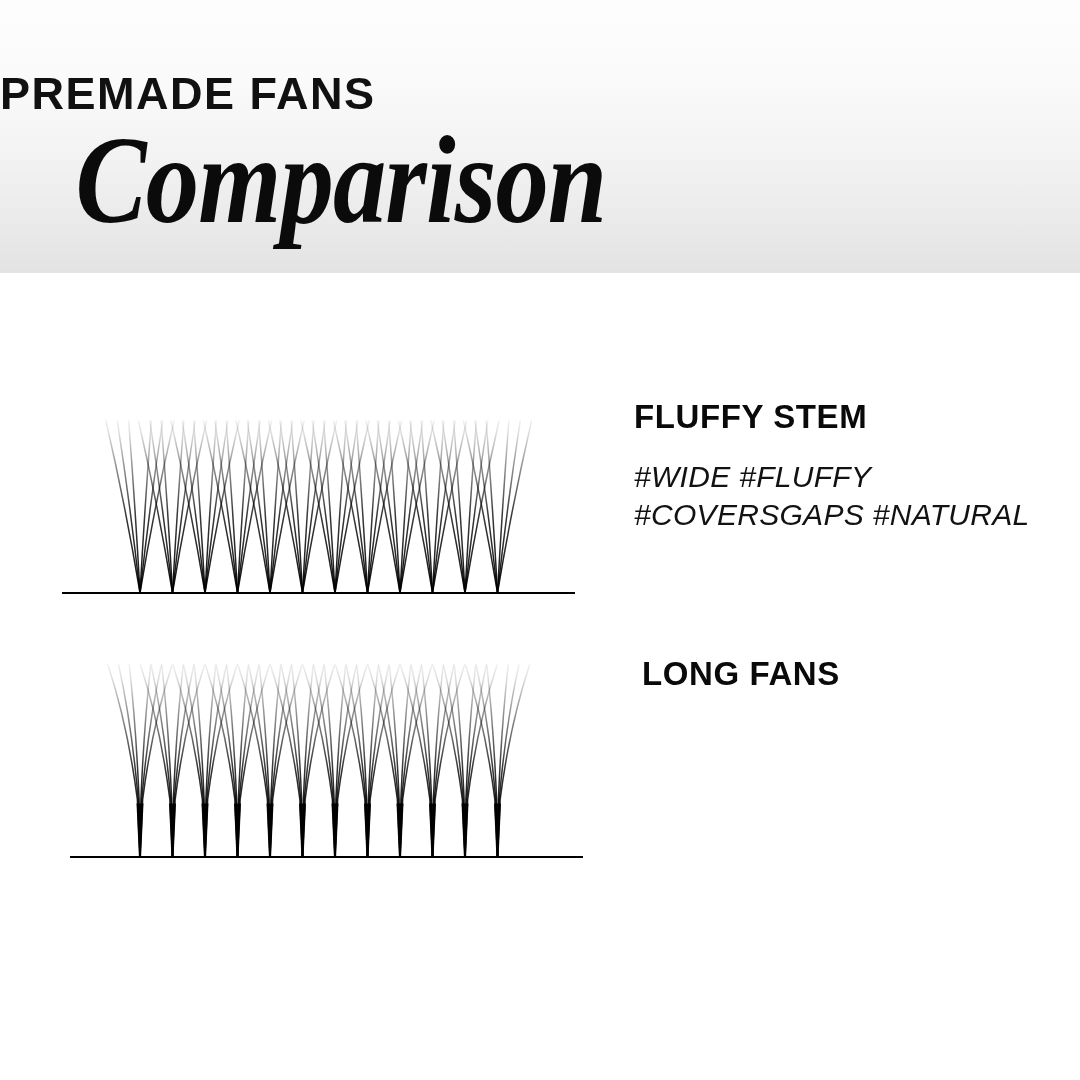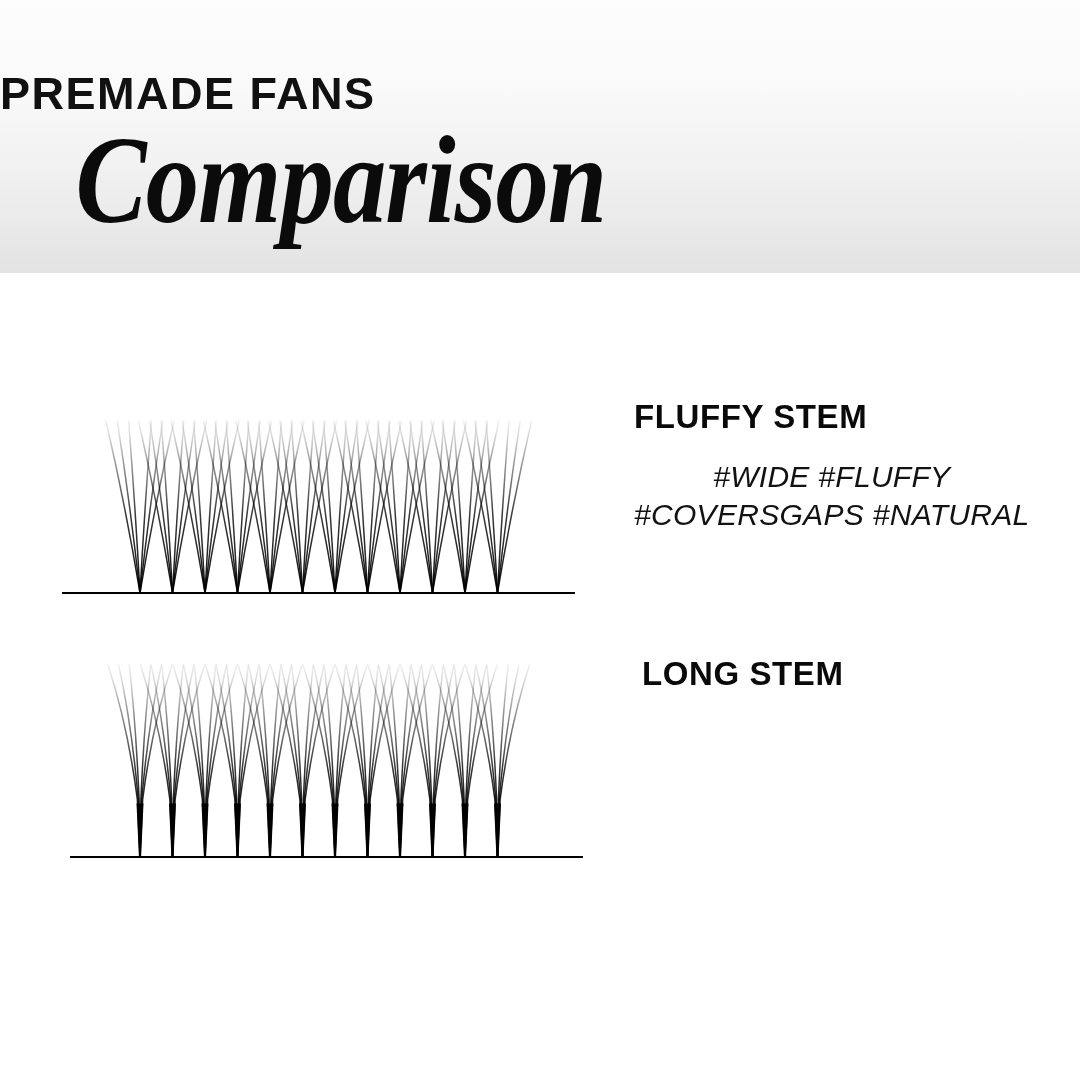--- a/index.html
+++ b/index.html
@@ -90,21 +90,20 @@
     margin: 0;
     padding-top: 20px;
     font-family: "Liberation Sans", sans-serif;
     font-style: italic;
     font-weight: 400;
     font-size: 30px;
     letter-spacing: 0.3px;
     line-height: 1.28;
     color: #121212;
     white-space: pre-line;
-    text-align: center;
   }
   #short-tags { padding-top: 22px; }
   #long-tags  { padding-top: 24px; }
 </style>
 </head>
 <body>
 
 <div class="header-band"></div>
 <div class="header-inner">
   <h2 class="kicker">PREMADE FANS</h2>
@@ -370,15 +369,15 @@
             <path d="M 451.50 202 L 451.50 144.40 Q 451.50 70.48 451.50 10.00" fill="none" stroke="url(#long-stem-lash-diagram-fade)" stroke-width="1.5" stroke-linecap="round"></path>
             <path d="M 451.50 202 L 452.39 144.40 Q 455.55 70.48 462.17 10.00" fill="none" stroke="url(#long-stem-lash-diagram-fade)" stroke-width="1.5" stroke-linecap="round"></path>
             <path d="M 451.50 202 L 453.27 144.40 Q 459.61 70.48 472.83 10.00" fill="none" stroke="url(#long-stem-lash-diagram-fade)" stroke-width="1.5" stroke-linecap="round"></path>
             <path d="M 451.50 202 L 454.16 144.40 Q 463.66 70.48 483.50 10.00" fill="none" stroke="url(#long-stem-lash-diagram-fade)" stroke-width="1.5" stroke-linecap="round"></path>
             <path d="M 450.4 202 L 448 148.4 L 455 148.4 L 452.6 202 Z" fill="#000000" opacity="0.93"></path>
           </g>
         </g>
         <line x1="24" y1="202" x2="537" y2="202" stroke="#000000" stroke-width="2.2"></line>
       </svg></div>
   <div class="text-block">
-    <h3 class="stem-title" id="long-stem-title">LONG STEM</h3>
+    <h3 class="stem-title" id="long-stem-title">LONG FANS</h3>
   </div>
 </div>
 
 </body></html>

